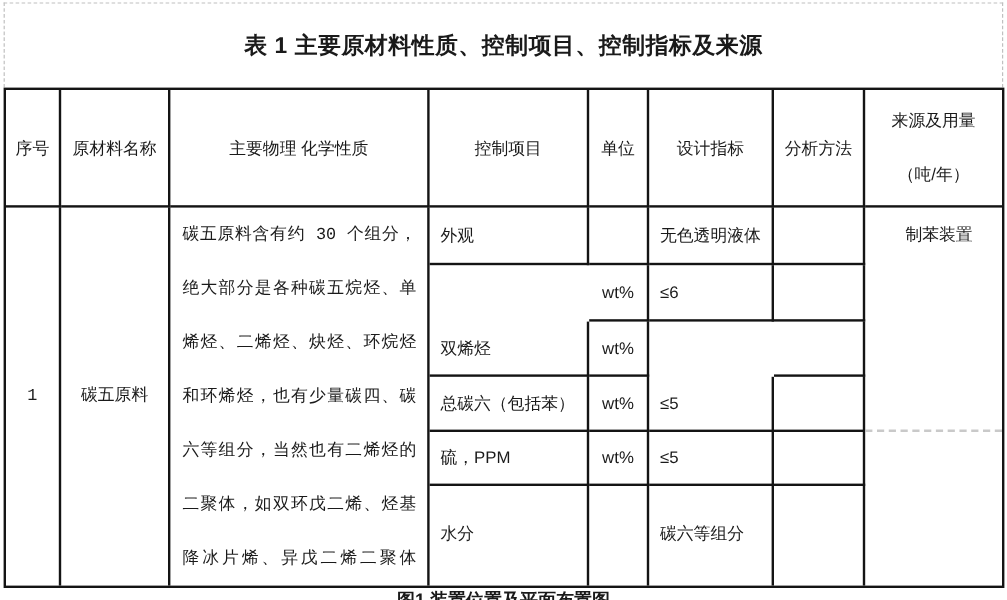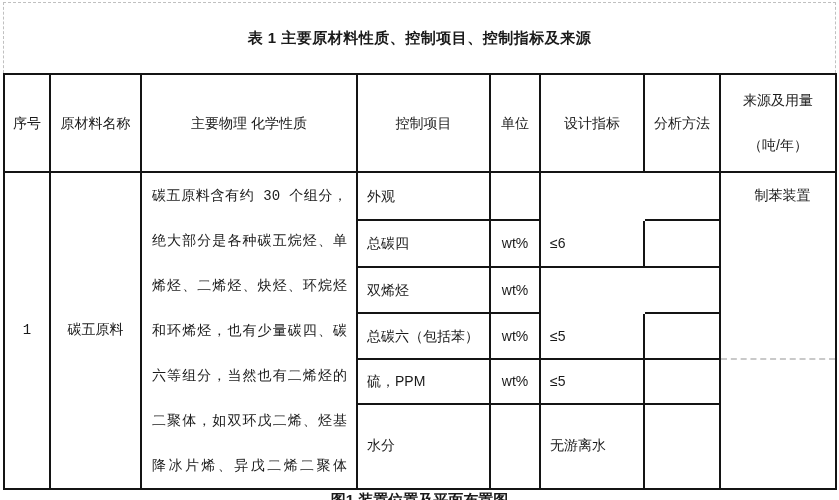--- a/index.html
+++ b/index.html
@@ -14,21 +14,21 @@
     color: #1a1a1a;
   }
   .title-box {
     position: absolute;
     left: 3px; top: 2px;
     width: 833px; height: 71px;
     border: 1px dashed #c0c0c0;
     border-bottom: none;
     display: flex; align-items: center; justify-content: center;
     font-weight: bold;
-    font-size: 15px;
+    font-size: 19px;
     letter-spacing: 0.5px;
   }
   .grid {
     position: absolute;
     left: 3px; top: 73px;
     display: grid;
     grid-template-columns: 46px 91px 216px 133px 50px 104px 76px 114px;
     grid-template-rows: 98px 48px 47px 46px 46px 45px 83px;
     border: 2px solid #141414;
     font-size: 14px;
@@ -90,44 +90,44 @@
       <div>来源及用量</div>
       <div>（吨/年）</div>
     </div>
 
     <div class="cell no-b" style="grid-area:2/1/8/2">1</div>
     <div class="cell no-b" style="grid-area:2/2/8/3">碳五原料</div>
     <div class="cell props no-b" style="grid-area:2/3/8/4">碳五原料含有约 30 个组分，绝大部分是各种碳五烷烃、单烯烃、二烯烃、炔烃、环烷烃和环烯烃，也有少量碳四、碳六等组分，当然也有二烯烃的二聚体，如双环戊二烯、烃基降冰片烯、异戊二烯二聚体等。</div>
 
     <div class="cell left" style="grid-area:2/4/3/5">外观</div>
     <div class="cell" style="grid-area:2/5/3/6"></div>
+    <div class="cell left" style="grid-area:2/6/3/7">无色透明液体</div>
     <div class="cell" style="grid-area:2/7/3/8"></div>
 
-    <div class="cell left" style="grid-area:3/4/4/5">总碳四</div>
     <div class="cell" style="grid-area:3/5/4/6">wt%</div>
     <div class="cell left" style="grid-area:3/6/4/7">≤6</div>
     <div class="cell" style="grid-area:3/7/4/8"></div>
 
     <div class="cell left" style="grid-area:4/4/5/5">双烯烃</div>
     <div class="cell" style="grid-area:4/5/5/6">wt%</div>
     <div class="cell" style="grid-area:4/7/5/8"></div>
 
     <div class="cell left" style="grid-area:5/4/6/5">总碳六（包括苯）</div>
     <div class="cell" style="grid-area:5/5/6/6">wt%</div>
     <div class="cell left" style="grid-area:5/6/6/7">≤5</div>
     <div class="cell" style="grid-area:5/7/6/8"></div>
 
     <div class="cell left" style="grid-area:6/4/7/5">硫，PPM</div>
     <div class="cell" style="grid-area:6/5/7/6">wt%</div>
     <div class="cell left" style="grid-area:6/6/7/7">≤5</div>
     <div class="cell" style="grid-area:6/7/7/8"></div>
 
     <div class="cell left no-b" style="grid-area:7/4/8/5">水分</div>
     <div class="cell no-b" style="grid-area:7/5/8/6"></div>
-    <div class="cell left no-b" style="grid-area:7/6/8/7">无游离水</div>
+    <div class="cell left no-b" style="grid-area:7/6/8/7">碳六等组分</div>
     <div class="cell no-b" style="grid-area:7/7/8/8"></div>
 
     <div class="cell source no-r" style="grid-area:2/8/6/9">
       <div>制苯装置</div>
     </div>
     <div class="cell source source2 no-r no-b" style="grid-area:6/8/8/9"></div>
 
   </div>
 
   <div class="caption">图1 装置位置及平面布置图</div>

